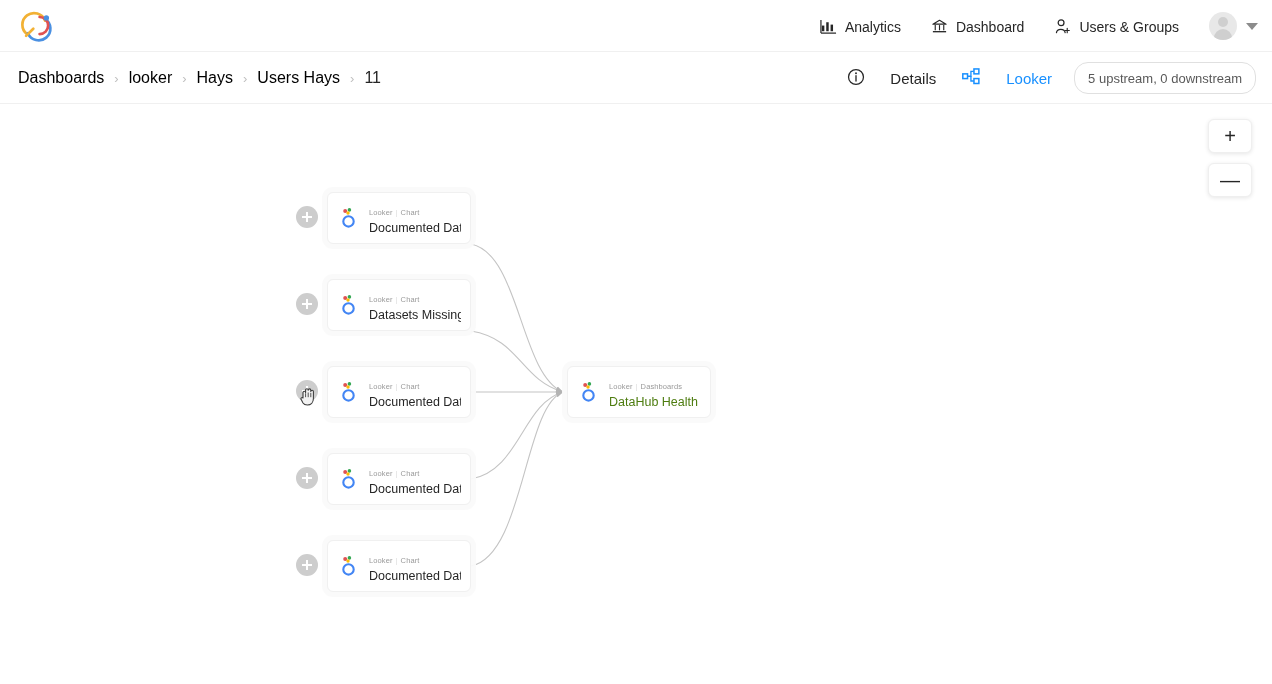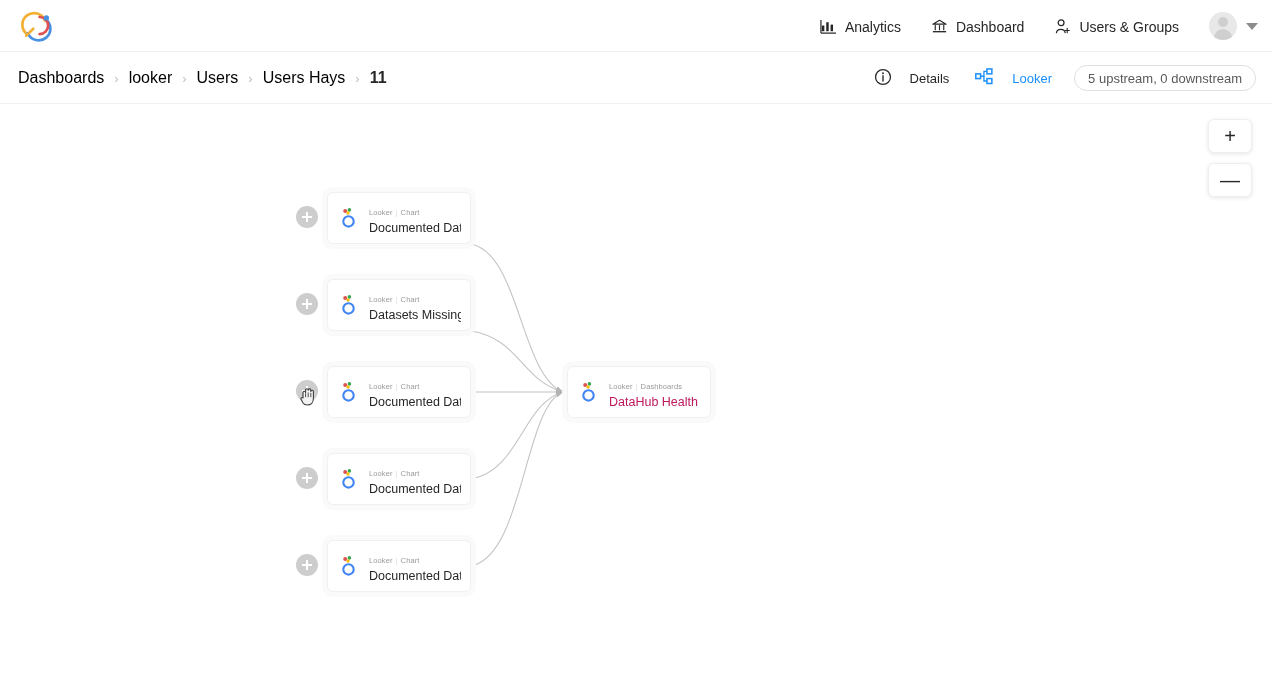--- a/index.html
+++ b/index.html
@@ -86,38 +86,38 @@
     width: 1272px; height: 52px;
     background: #fff;
     border-bottom: 1px solid #f0f0f0;
   }
   .crumbs {
     position: absolute; left: 18px; top: 0; height: 52px;
     display: flex; align-items: center;
     font-size: 16px;
   }
   .crumb { color: #000000; cursor: pointer; white-space: nowrap; }
-  .crumb.last { color: #262626; font-weight: bold; cursor: default; }
+  .crumb.last { color: #262626; font-weight: normal; cursor: default; }
   .crumb-sep { color: #bfbfbf; margin: 0 10px; font-size: 13px; }
 
   .crumb-right {
     position: absolute; right: 16px; top: 0; height: 52px;
     display: flex; align-items: center;
   }
   .tab-btn {
-    display: flex; align-items: center; gap: 18px;
-    font-size: 13px; color: #262626; cursor: pointer;
+    display: flex; align-items: center; gap: 25px;
+    font-size: 15px; color: #262626; cursor: pointer;
     margin-left: 26px;
   }
   .tab-btn.active { color: #1890ff; }
   .pill {
     margin-left: 22px;
     border: 1px solid #e0e0e0;
     border-radius: 14px;
-    height: 26px; padding: 0 13px;
+    height: 32px; padding: 0 13px;
     display: flex; align-items: center;
     font-size: 13px; color: #595959;
     white-space: nowrap;
   }
 
   
   .canvas {
     position: absolute; top: 104px; left: 0;
     width: 1272px; height: 580px;
     background: #ffffff;
@@ -158,21 +158,21 @@
     font-size: 7.5px; color: #9a9a9a;
     letter-spacing: .1px;
     white-space: nowrap; line-height: 10px;
   }
   .node-meta .bar { color: #dcdcdc; margin: 0 3px; }
   .node-title {
     font-size: 12.5px; color: #262626;
     white-space: nowrap; line-height: 16px;
     margin-top: 1px;
   }
-  .node-title.link { color: #be185d; }
+  .node-title.link { color: #4d7c0f; }
 
   
   .expand-btn {
     position: absolute;
     width: 22px; height: 22px;
     border-radius: 50%;
     background: #cdcdcd;
     display: flex; align-items: center; justify-content: center;
     cursor: pointer;
   }
@@ -249,21 +249,21 @@
   </div>
 </div>
 
 <div class="crumbbar">
 
   <div class="crumbs">
     <span class="crumb">Dashboards</span>
     <span class="crumb-sep">›</span>
     <span class="crumb">looker</span>
     <span class="crumb-sep">›</span>
-    <span class="crumb">Users</span>
+    <span class="crumb">Hays</span>
     <span class="crumb-sep">›</span>
     <span class="crumb">Users Hays</span>
     <span class="crumb-sep">›</span>
     <span class="crumb last">11</span>
   </div>
 
   <div class="crumb-right">
 
     <div class="tab-btn">
       <span>

